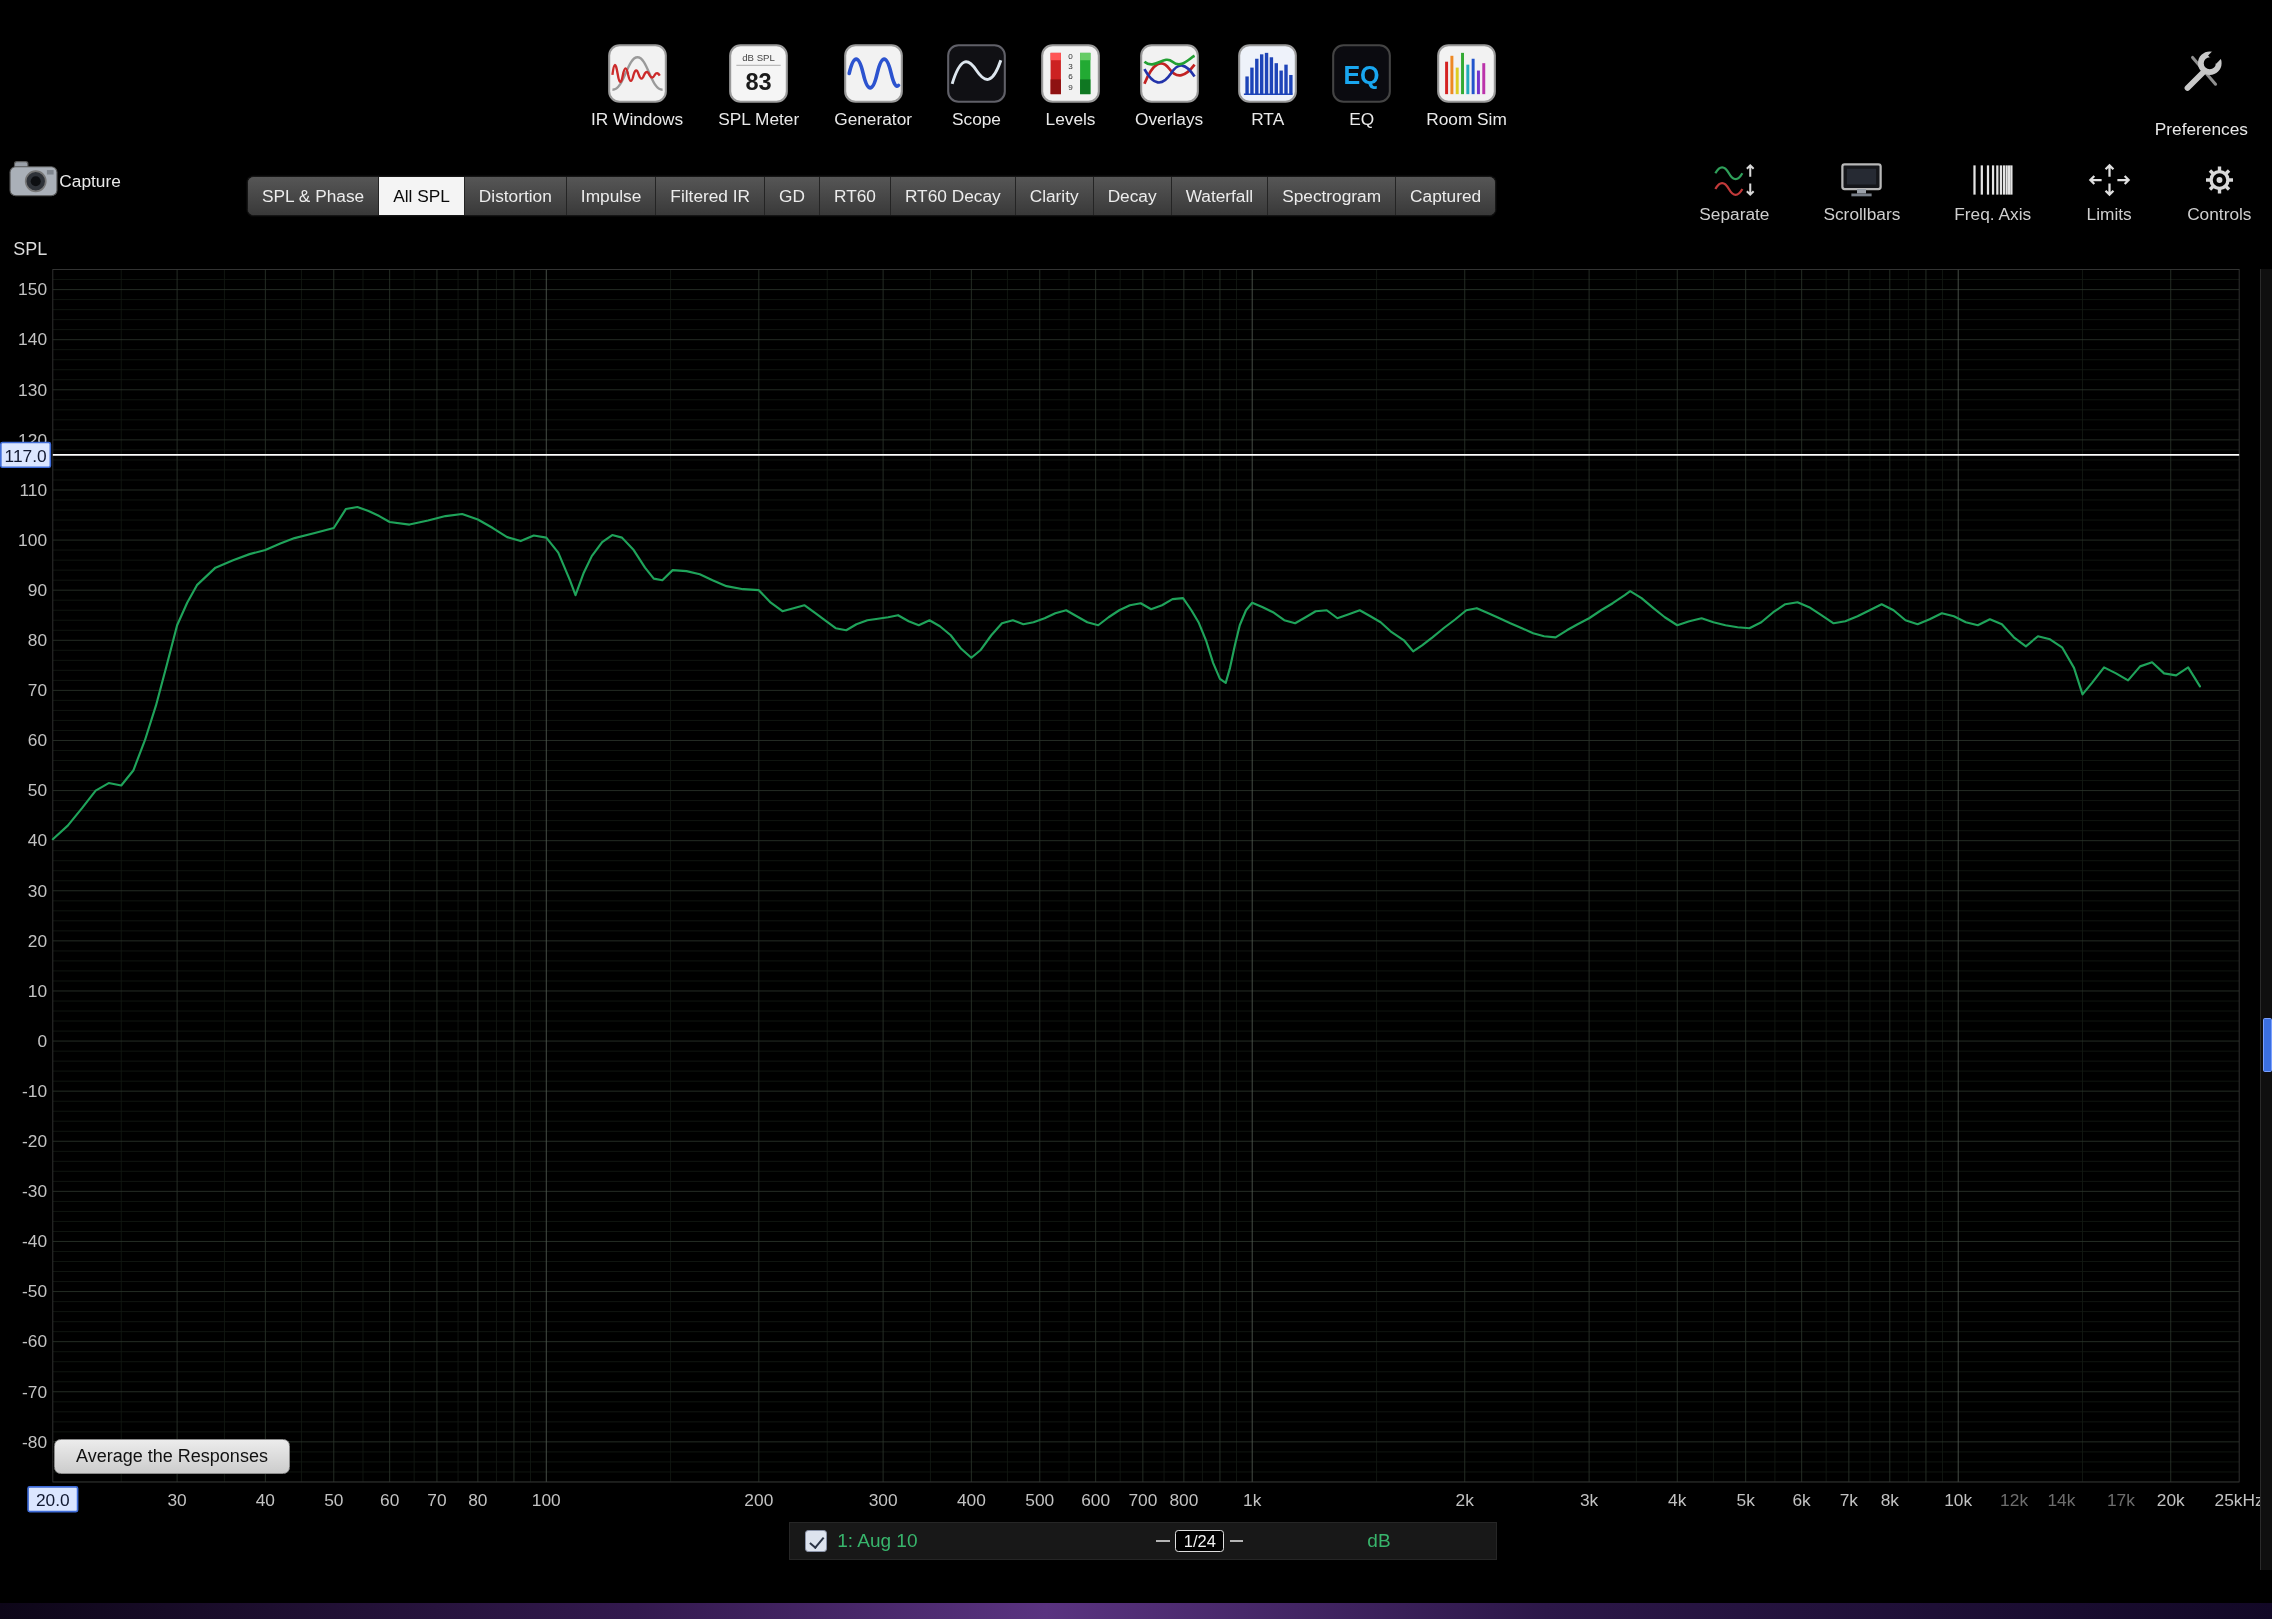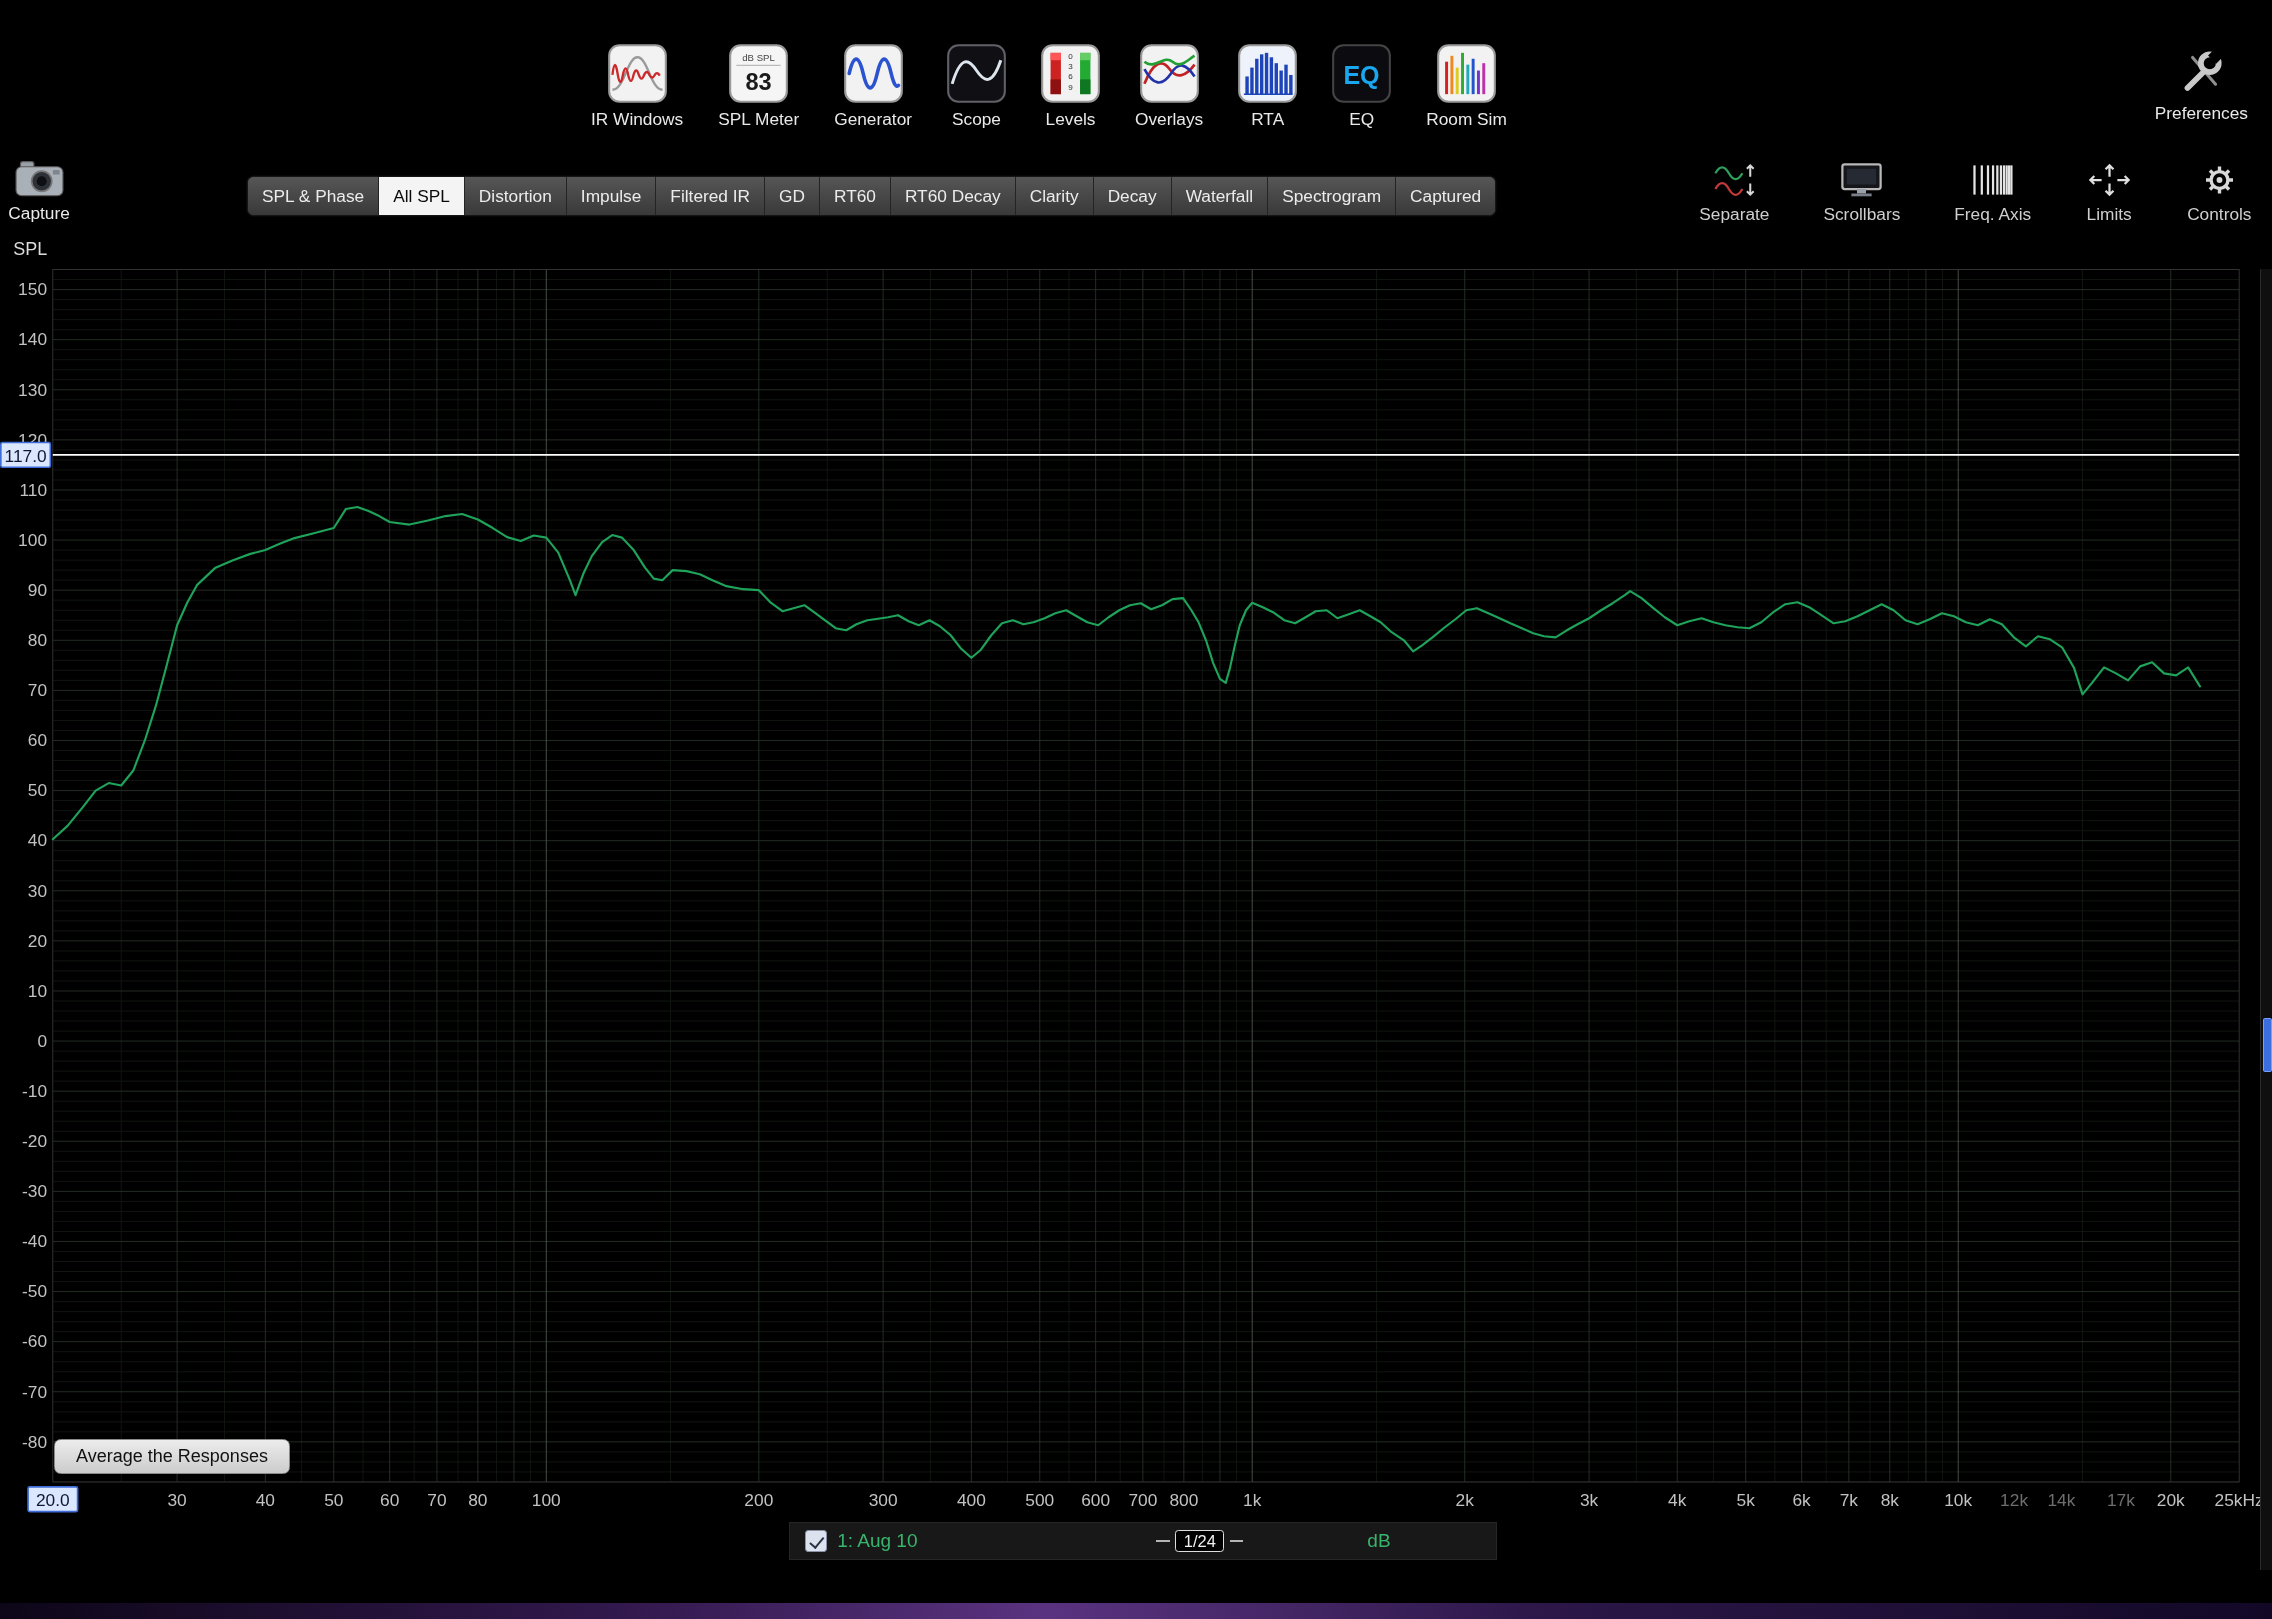--- a/index.html
+++ b/index.html
@@ -11,25 +11,25 @@
   .titlebar { position:absolute; top:0; left:0; width:100%; height:36px;
     background:linear-gradient(#c0bdc0,#a7a4a7); border-bottom:0.8px solid #6b6b6b;
     border-radius:11.6px 11.6px 0 0; display:flex; align-items:center; justify-content:center;
     font-size:20.6px; font-weight:bold; color:#2b2b2b; }
 
   .toolbar { position:absolute; top:36px; left:0; width:100%; height:117px; background:#000; }
   .tool-group { position:absolute; left:591px; top:8.3px; display:flex; gap:35px; align-items:flex-start; }
   .tool-item { display:flex; flex-direction:column; align-items:center; background:none; border:none; }
   .ticon { width:59px; height:59px; display:block; }
   .tlabel { margin-top:5.8px; font-size:17.3px; color:#e9e9e9; white-space:nowrap; }
-  .prefs { position:absolute; right:25px; top:10px; display:flex; flex-direction:column; align-items:center; background:none; border:none; }
+  .prefs { position:absolute; right:25px; top:10px; display:flex; flex-direction:column; align-items:center; background:none; border:none;gap:16px; }
   .picon { width:51px; height:51px; display:block; }
 
   .subbar { position:absolute; top:153px; left:0; width:100%; height:91px; background:#000; }
-  .capture { position:absolute; left:8.3px; top:6.6px; display:flex; flex-direction:column; align-items:center; background:none; border:none; }
+  .capture { position:absolute; left:8.3px; top:6.6px; display:flex; flex-direction:row; align-items:center; background:none; border:none; }
   .cicon { width:51px; height:38px; display:block; }
   .gtab-bar { position:absolute; left:247px; top:23px; display:flex; border:0.8px solid #151515; border-radius:6.6px; overflow:hidden; background:#3c3c3c; box-shadow:0 0 0 0.8px #0a0a0a; }
   .gtab { height:38px; padding:0 14px; font-size:17.3px; color:#ececec;
     background:linear-gradient(#565656,#393939); border:none; border-right:0.8px solid #242424; white-space:nowrap; }
   .gtab:last-child { border-right:none; }
   .gtab.selected { background:#f4f4f4; color:#0a0a0a; }
   .graph-controls { position:absolute; right:21.5px; top:5px; display:flex; gap:54px; }
   .gc-item { display:flex; flex-direction:column; align-items:center; background:none; border:none; }
   .gicon { height:43px; width:48px; display:flex; align-items:center; justify-content:center; }
   .glabel { margin-top:2.5px; font-size:17.3px; color:#cfcfcf; white-space:nowrap; }

